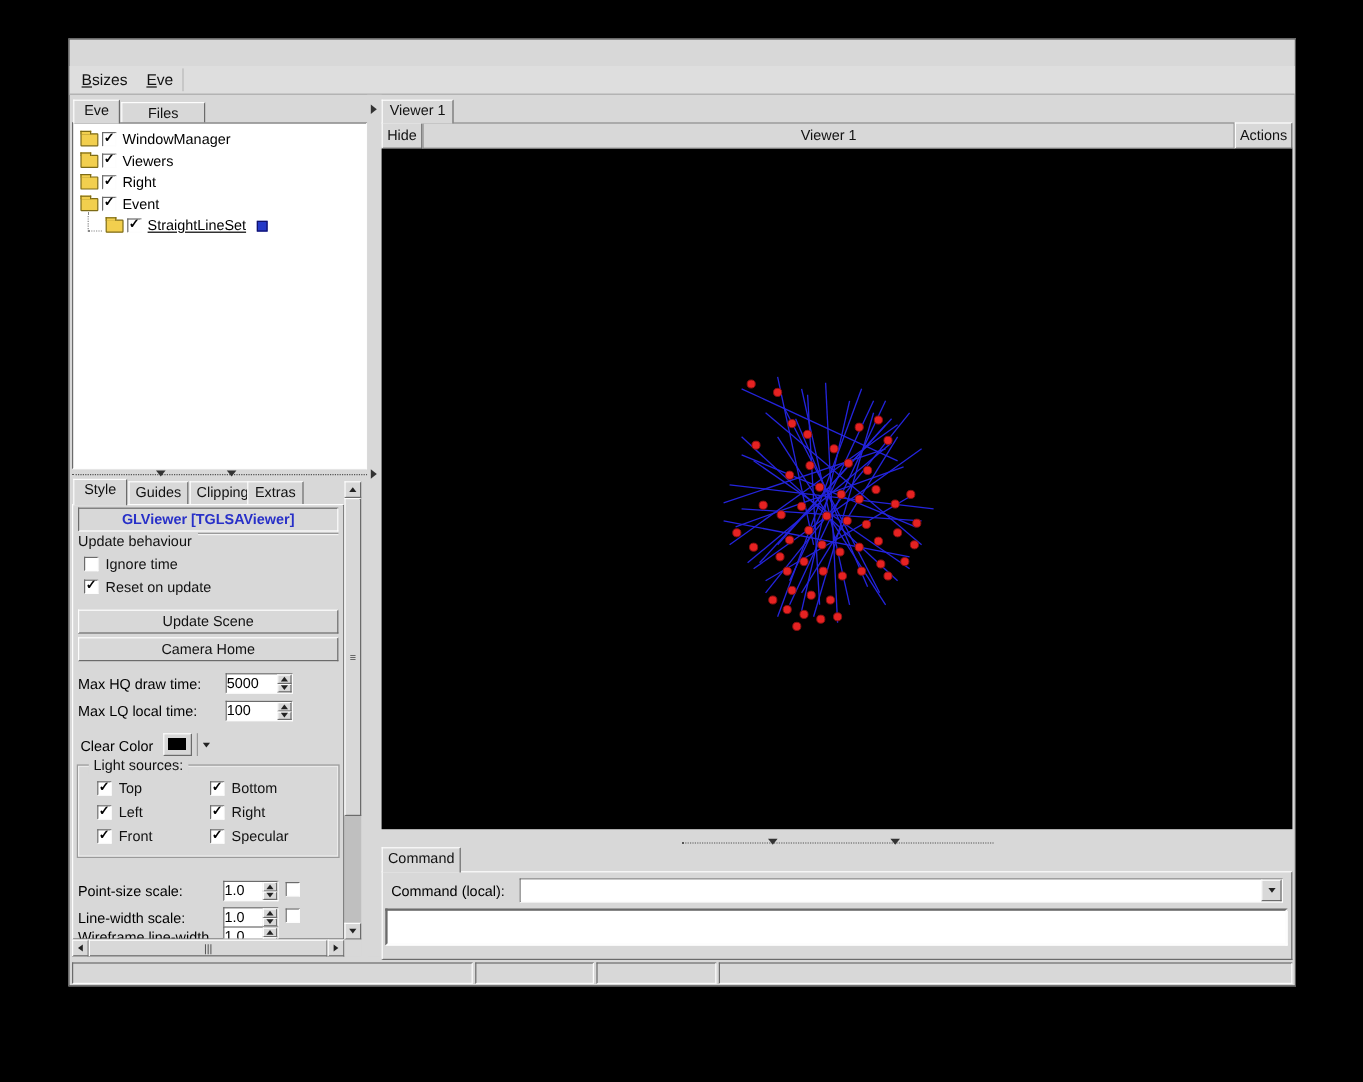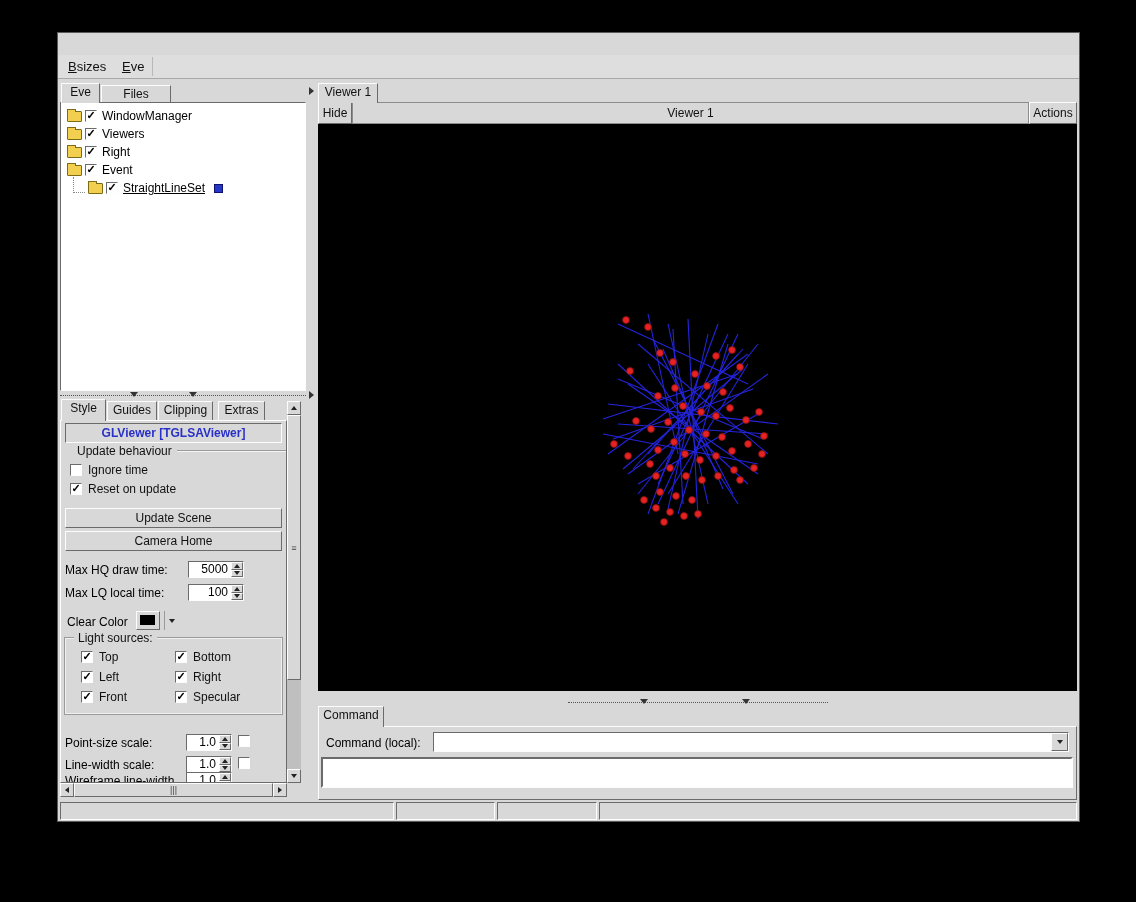--- a/index.html
+++ b/index.html
@@ -35,21 +35,21 @@
   .arr-down{position:absolute;width:0;height:0;border-left:4px solid transparent;border-right:4px solid transparent;border-top:5px solid #333}
   .arr-right{position:absolute;width:0;height:0;border-top:4px solid transparent;border-bottom:4px solid transparent;border-left:5px solid #333}
   
   #style-box{position:absolute;left:2px;top:387px;width:227px;height:363px;background:#d8d8d8;border:1px solid;border-color:#fdfdfd #6b6b6b #6b6b6b #fdfdfd;overflow:hidden}
   .group-line{flex:1;height:0;border-top:1px solid #9a9a9a;border-bottom:1px solid #f4f4f4;margin-left:5px}
   .cb-row{position:absolute;display:flex;align-items:center;gap:6px;font-size:12px}
   .frame-groove{position:absolute;border:1px solid #9a9a9a;box-shadow:inset 0 0 0 1px #f0f0f0}
   .legend{position:absolute;top:-7px;left:9px;background:#d8d8d8;padding:0 4px;font-size:12px}
   
   .spin{position:absolute;display:flex;height:17px;background:#fff;border:1px solid;border-color:#6b6b6b #fdfdfd #fdfdfd #6b6b6b}
-  .spin-entry{flex:1;text-align:right;font-size:12px;line-height:15px;padding-right:3px;color:#000}
+  .spin-entry{flex:1;text-align:left;font-size:12px;line-height:15px;padding-right:3px;color:#000}
   .spin-btns{display:flex;flex-direction:column;width:12px}
   .spin-b{flex:1;background:#d8d8d8;border:1px solid;border-color:#fdfdfd #6b6b6b #6b6b6b #fdfdfd;display:flex;align-items:center;justify-content:center}
   .tri-up{width:0;height:0;border-left:3px solid transparent;border-right:3px solid transparent;border-bottom:4px solid #222}
   .tri-down{width:0;height:0;border-left:3px solid transparent;border-right:3px solid transparent;border-top:4px solid #222}
   .tri-left{width:0;height:0;border-top:3px solid transparent;border-bottom:3px solid transparent;border-right:4px solid #222}
   .tri-right{width:0;height:0;border-top:3px solid transparent;border-bottom:3px solid transparent;border-left:4px solid #222}
   
   .sb-track{position:absolute;background:#bfbfbf}
   .sb-btn{position:absolute;background:#d8d8d8;border:1px solid;border-color:#fdfdfd #6b6b6b #6b6b6b #fdfdfd;display:flex;align-items:center;justify-content:center}
   .sb-thumb{position:absolute;background:#d8d8d8;border:1px solid;border-color:#fdfdfd #6b6b6b #6b6b6b #fdfdfd;display:flex;align-items:center;justify-content:center;font-size:9px;color:#444}
@@ -123,26 +123,26 @@
 
   <div class="abs" style="left:2px;top:358px;width:246px;height:8px">
     <div class="dots" style="left:0;top:4px;width:246px"></div>
     <div class="arr-down" style="left:70px;top:1px"></div>
     <div class="arr-down" style="left:129px;top:1px"></div>
   </div>
 
   <div class="tab sel" style="left:3px;top:366px;width:45px;height:22px"><span>Style</span></div>
   <div class="tab" style="left:49px;top:368px;width:50px;height:19px"><span>Guides</span></div>
   <div class="tab" style="left:100px;top:368px;width:55px;height:19px"><span>Clipping</span></div>
-  <div class="tab" style="left:160px;top:368px;width:47px;height:19px"><span>Extras</span></div>
+  <div class="tab" style="left:148px;top:368px;width:47px;height:19px"><span>Extras</span></div>
 
   <div id="style-box">
     <div class="abs sunken" style="left:4px;top:2px;width:217px;height:20px;text-align:center;line-height:18px;color:#2830c8;font-weight:bold"><span>GLViewer [TGLSAViewer]</span></div>
 
-    <div class="abs" style="left:16px;top:23px;width:217px;display:flex;align-items:center">
+    <div class="abs" style="left:4px;top:23px;width:217px;display:flex;">
       <span>Update behaviour</span>
       <span class="group-line"></span>
     </div>
 
     <div class="cb-row" style="left:9px;top:42px">
       <span class="cb">
           <span class="cb-mark"></span>
         </span>
       <span>Ignore time</span>
     </div>

